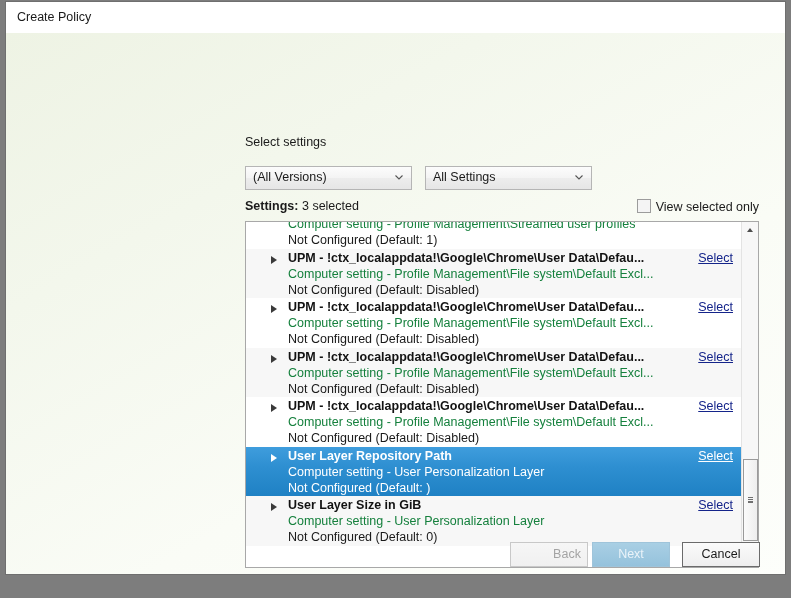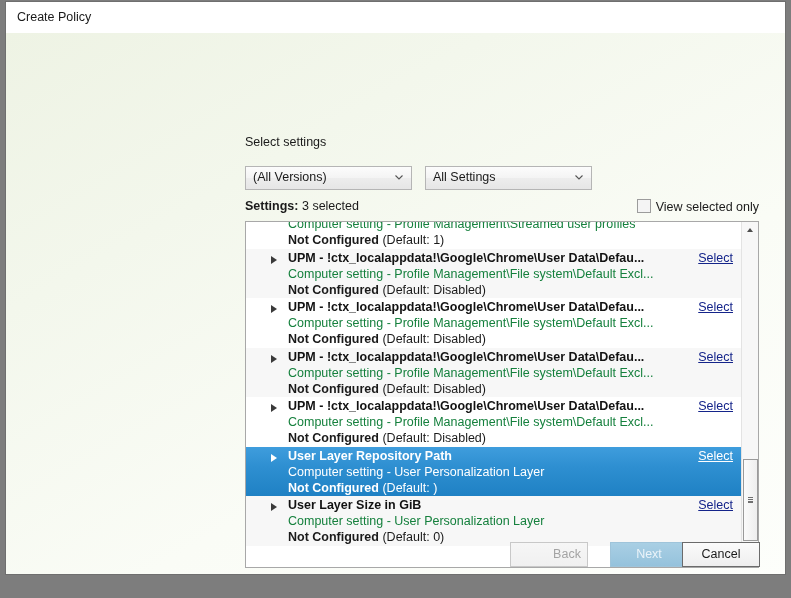--- a/index.html
+++ b/index.html
@@ -287,21 +287,21 @@
     white-space: nowrap;
   }
   .row .state {
     position: absolute;
     left: 42px;
     top: 34px;
     font-size: 12.5px;
     color: #1a1a1a;
     white-space: nowrap;
   }
-  .row .state b { font-weight: bold; }
+  .row .state b { font-weight: normal; }
   .row.selected .name,
   .row.selected .desc,
   .row.selected .state { color: #ffffff; }
   .row .select-link {
     position: absolute;
     right: 8px;
     top: 2px;
     font-size: 12.5px;
     color: #14248a;
     text-decoration: underline;
@@ -394,21 +394,21 @@
     background: linear-gradient(to bottom, #f6f6f6, #f0f0f0);
     padding-left: 36px;
   }
   .btn.primary-disabled {
     color: #eaf3f9;
     border-color: #9fc4da;
     background: linear-gradient(to bottom, #a9cfe4, #95c2dc);
   }
   .btn.default { border-color: #6b6b6b; }
   #btn-back   { left: 271px; }
-  #btn-next   { left: 353px; margin-left: 18px; }
+  #btn-next   { left: 353px; }
   #btn-cancel { left: 443px; }
 </style>
 </head>
 <body>
 
 <div id="window">
 
   <div id="titlebar">
     <div class="title">Create Policy</div>
   </div>

